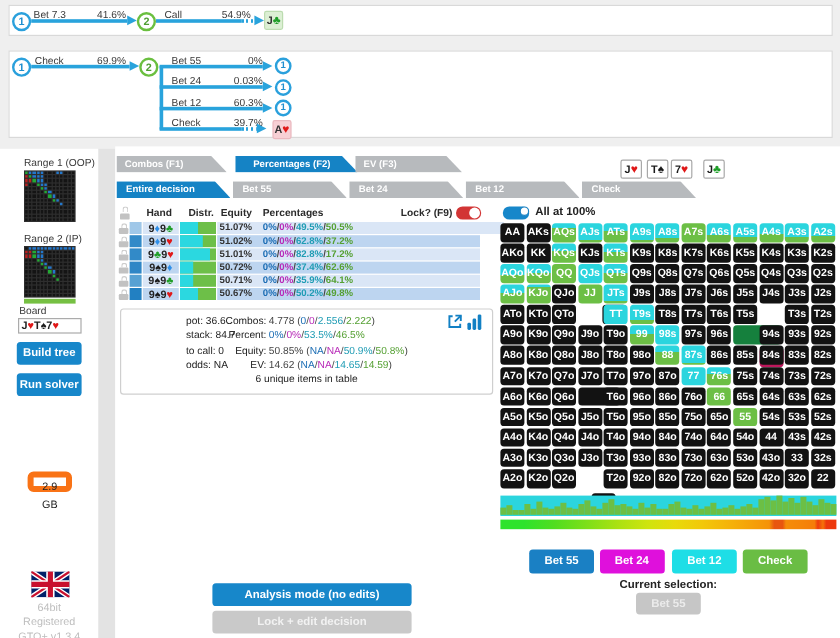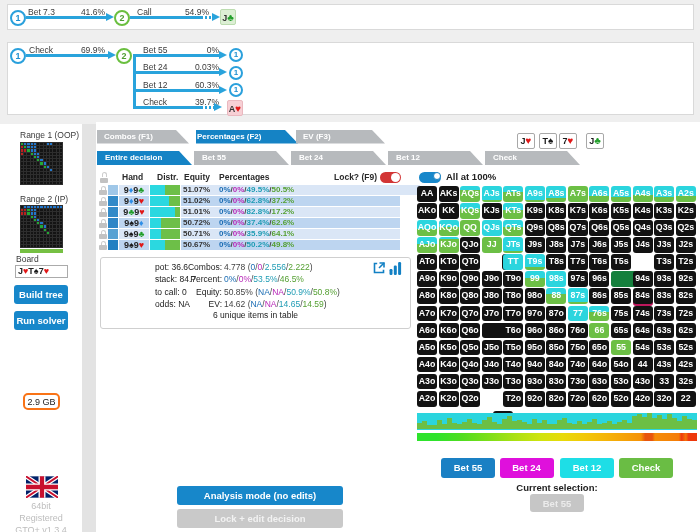--- a/index.html
+++ b/index.html
@@ -51,21 +51,21 @@
   #range2-strip { position:absolute; left:20px; top:249px; width:43px; height:3.5px;
                   background:#76c043; }
   #board-input { position:absolute; left:15px; top:265px; width:53px; height:13px;
                  background:#fff; border:1px solid #ababab; font-size:9px; font-weight:bold;
                  line-height:11px; padding-left:2px; color:#222; white-space:nowrap; }
   .blue-btn { position:absolute; background:#1787ca; color:#fff; border:none; border-radius:3px;
               font-family:inherit; font-size:9.5px; font-weight:bold; text-align:center; }
   #build-btn { left:14px; top:285px; width:54px; height:19px; }
   #run-btn { left:14px; top:311px; width:54px; height:19px; }
   #mem-chip { position:absolute; left:23px; top:393px; width:37px; height:17px;
-              border:2px solid #f97316; border-radius:5px; background:#fff; font-size:9px;
+              border:5px solid #f97316; border-radius:5px; background:#fff; font-size:9px;
               color:#222; text-align:center; line-height:15px; }
   #flag { position:absolute; left:26px; top:476px; width:32px; height:22px; }
   .footer-line { position:absolute; left:0; width:82px; text-align:center; font-size:9px;
                  color:#bdbdbd; }
 
   
   #main-bg { position:absolute; left:96px; top:122px; width:604px; height:410px; background:#fff; }
 
   .tab { position:absolute; color:#fff; font-size:8px; font-weight:bold;
          white-space:nowrap; }
@@ -549,21 +549,21 @@
   <path d="M30,0 V40 M0,20 H60" stroke="#fff" stroke-width="13"></path>
   <path d="M30,0 V40 M0,20 H60" stroke="#C8102E" stroke-width="8"></path>
 </svg>
 <div class="footer-line" style="top:501px;">64bit</div>
 <div class="footer-line" style="top:513px;">Registered</div>
 <div class="footer-line" style="top:525px;">GTO+ v1.3.4</div>
 
 <div id="main-bg"></div>
 <div id="tabs-view">
     <div class="tab tab-grey" style="left: 97px; top: 130px; width: 92px; height: 13.5px; line-height: 13.5px; padding-left: 7px; clip-path: polygon(0px 0px, calc(100% - 13px) 0px, 100% 100%, 0px 100%);"><span>Combos (F1)</span></div>
-    <div class="tab tab-blue" style="left: 196px; top: 130px; width: 102px; height: 13.5px; line-height: 13.5px; padding-left: 1px; clip-path: polygon(0px 0px, calc(100% - 13px) 0px, 100% 100%, 0px 100%);"><span>Percentages (F2)</span></div>
+    <div class="tab tab-blue" style="left: 196px; top: 130px; width: 102px; height: 13.5px; line-height: 13.5px; padding-left: 15px; clip-path: polygon(0px 0px, calc(100% - 13px) 0px, 100% 100%, 0px 100%);"><span>Percentages (F2)</span></div>
     <div class="tab tab-grey" style="left: 296px; top: 130px; width: 89px; height: 13.5px; line-height: 13.5px; padding-left: 7px; clip-path: polygon(0px 0px, calc(100% - 13px) 0px, 100% 100%, 0px 100%);"><span>EV (F3)</span></div>
   </div>
 <div id="tabs-decision">
     <div class="tab tab-blue" style="left: 97px; top: 151px; width: 95px; height: 14px; line-height: 14px; padding-left: 8px; clip-path: polygon(0px 0px, calc(100% - 13px) 0px, 100% 100%, 0px 100%);"><span>Entire decision</span></div>
     <div class="tab tab-grey" style="left: 194px; top: 151px; width: 95px; height: 14px; line-height: 14px; padding-left: 8px; clip-path: polygon(0px 0px, calc(100% - 13px) 0px, 100% 100%, 0px 100%);"><span>Bet 55</span></div>
     <div class="tab tab-grey" style="left: 291px; top: 151px; width: 95px; height: 14px; line-height: 14px; padding-left: 8px; clip-path: polygon(0px 0px, calc(100% - 13px) 0px, 100% 100%, 0px 100%);"><span>Bet 24</span></div>
     <div class="tab tab-grey" style="left: 388px; top: 151px; width: 95px; height: 14px; line-height: 14px; padding-left: 8px; clip-path: polygon(0px 0px, calc(100% - 13px) 0px, 100% 100%, 0px 100%);"><span>Bet 12</span></div>
     <div class="tab tab-grey" style="left: 485px; top: 151px; width: 95px; height: 14px; line-height: 14px; padding-left: 8px; clip-path: polygon(0px 0px, calc(100% - 13px) 0px, 100% 100%, 0px 100%);"><span>Check</span></div>
   </div>
 <div id="board-badges">

